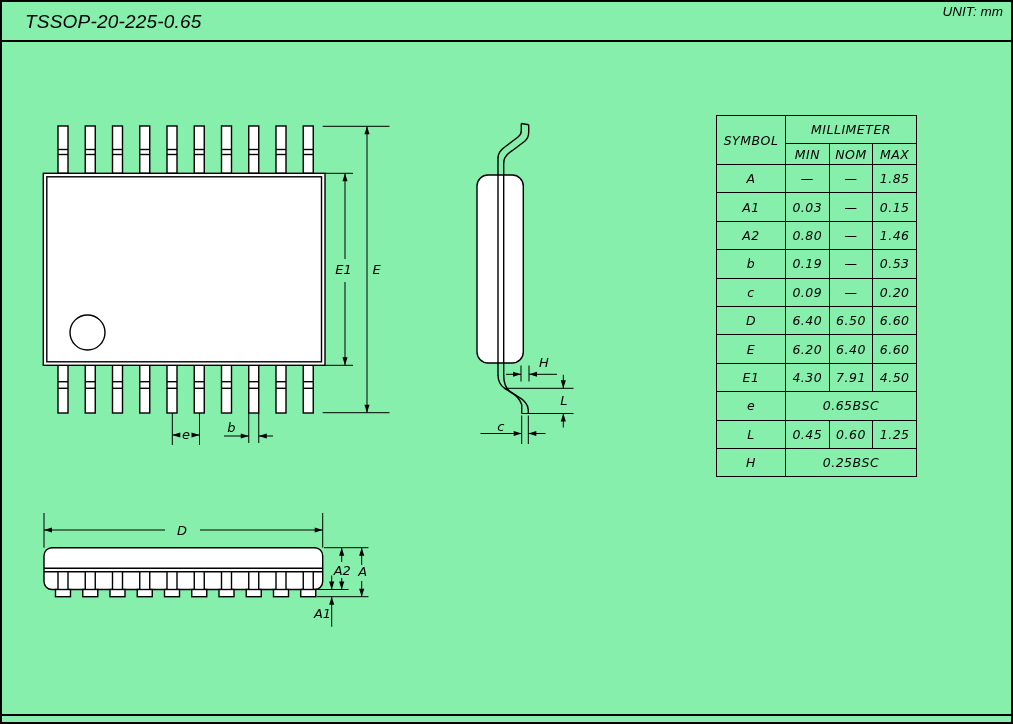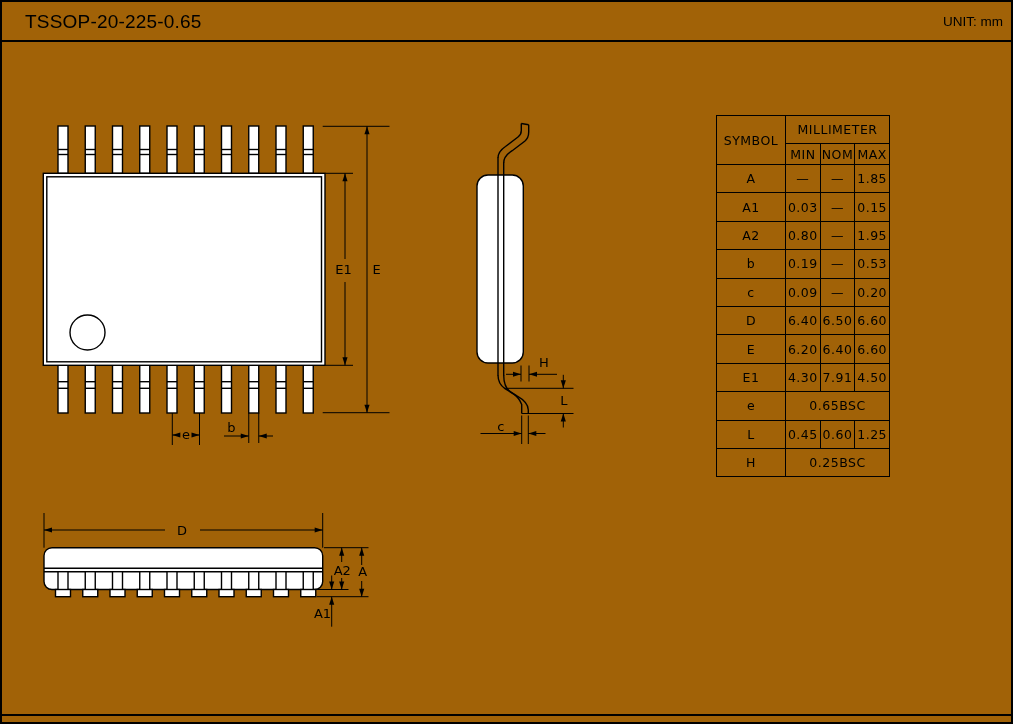--- a/index.html
+++ b/index.html
@@ -1,30 +1,30 @@
 <!DOCTYPE html>
 <html><head>
 <meta charset="utf-8">
 <style>
   html,body{margin:0;padding:0;background:#888;}
-  .sheet{position:relative;width:1013px;height:724px;background:#a16207;
+  .sheet{position:relative;width:1013px;height:724px;background:#86efac;
          box-shadow:inset 0 0 0 2px #000;overflow:hidden;
-         font-family:"Liberation Sans",sans-serif;color:#000;}
+         font-family:"Liberation Sans",sans-serif;color:#000;font-style:italic;}
   .title{position:absolute;left:25px;top:11px;font-size:19px;letter-spacing:.2px;}
-  .unit{position:absolute;right:10px;top:14px;font-size:13.5px;}
+  .unit{position:absolute;right:10px;top:4px;font-size:13.5px;}
   .hline{position:absolute;left:0;right:0;height:2px;background:#000;}
   .hline.top{top:40px;}
   .hline.bottom{top:714px;}
   svg.drawing{position:absolute;left:0;top:0;}
   .part{fill:none;stroke:#000;stroke-width:1.4;}
   .partw{fill:#fff;stroke:#000;stroke-width:1.4;}
   .dimln{fill:none;stroke:#000;stroke-width:1;}
   .dim{font-family:"DejaVu Sans",sans-serif;font-size:13px;fill:#000;}
   
-  .dimtable{position:absolute;left:716px;top:115px;width:174px;border-collapse:collapse;
+  .dimtable{position:absolute;left:716px;top:115px;width:201px;border-collapse:collapse;
             table-layout:fixed;font-family:"DejaVu Sans",sans-serif;font-size:12.5px;}
   .dimtable td,.dimtable th{border:1px solid #000;text-align:center;vertical-align:middle;
             padding:0;font-weight:400;letter-spacing:.5px;}
   .dimtable .rh1{height:28px;}
   .dimtable .rh2{height:21px;}
   .dimtable tbody tr{height:28.4px;}
   .c-sym{width:68px;} .c-min{width:44px;} .c-nom{width:45px;margin-left:9px;} .c-max{width:44px;}
 </style>
 </head>
 <body>
@@ -225,21 +225,21 @@
       <tr>
         <td>A1</td>
         <td>0.03</td>
         <td>—</td>
         <td>0.15</td>
       </tr>
       <tr>
         <td>A2</td>
         <td>0.80</td>
         <td>—</td>
-        <td>1.95</td>
+        <td>1.46</td>
       </tr>
       <tr>
         <td>b</td>
         <td>0.19</td>
         <td>—</td>
         <td>0.53</td>
       </tr>
       <tr>
         <td>c</td>
         <td>0.09</td>

